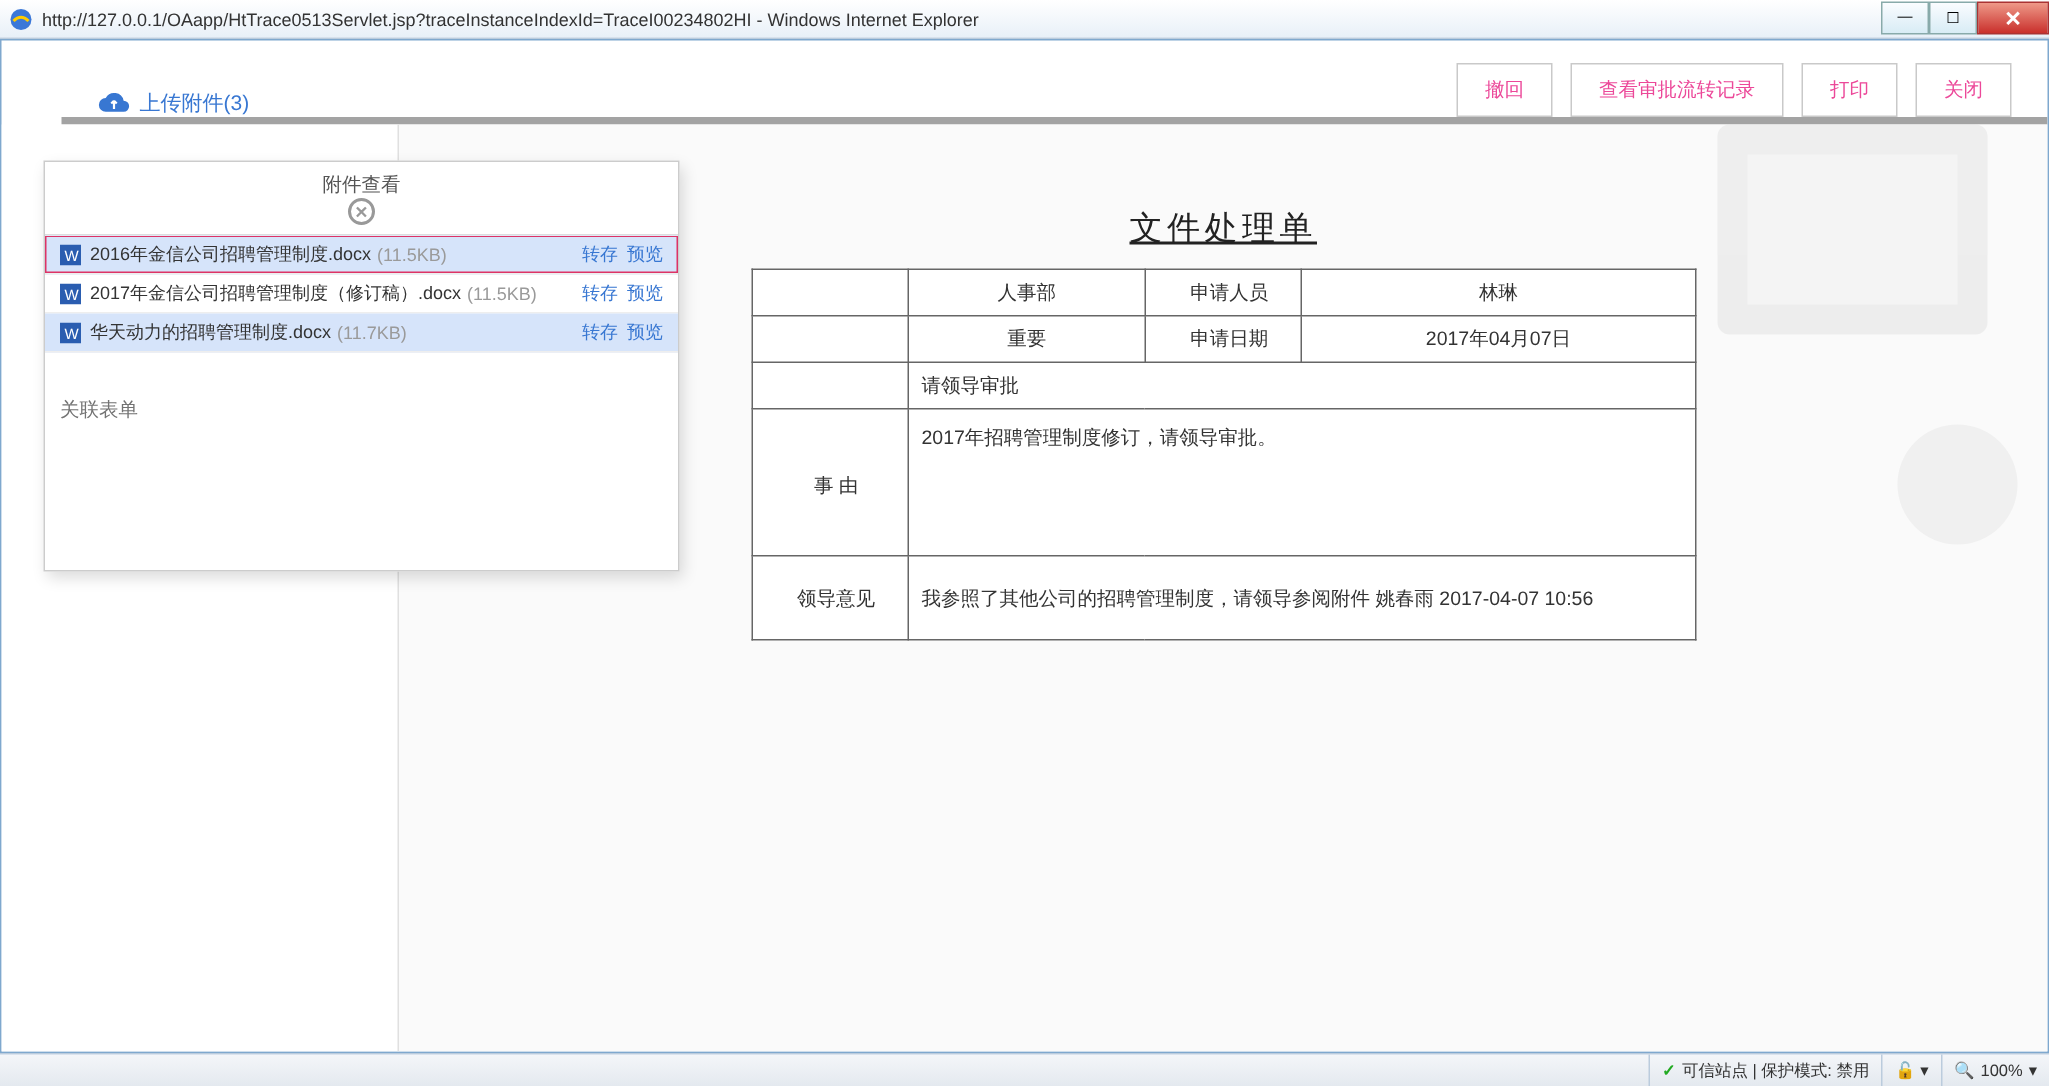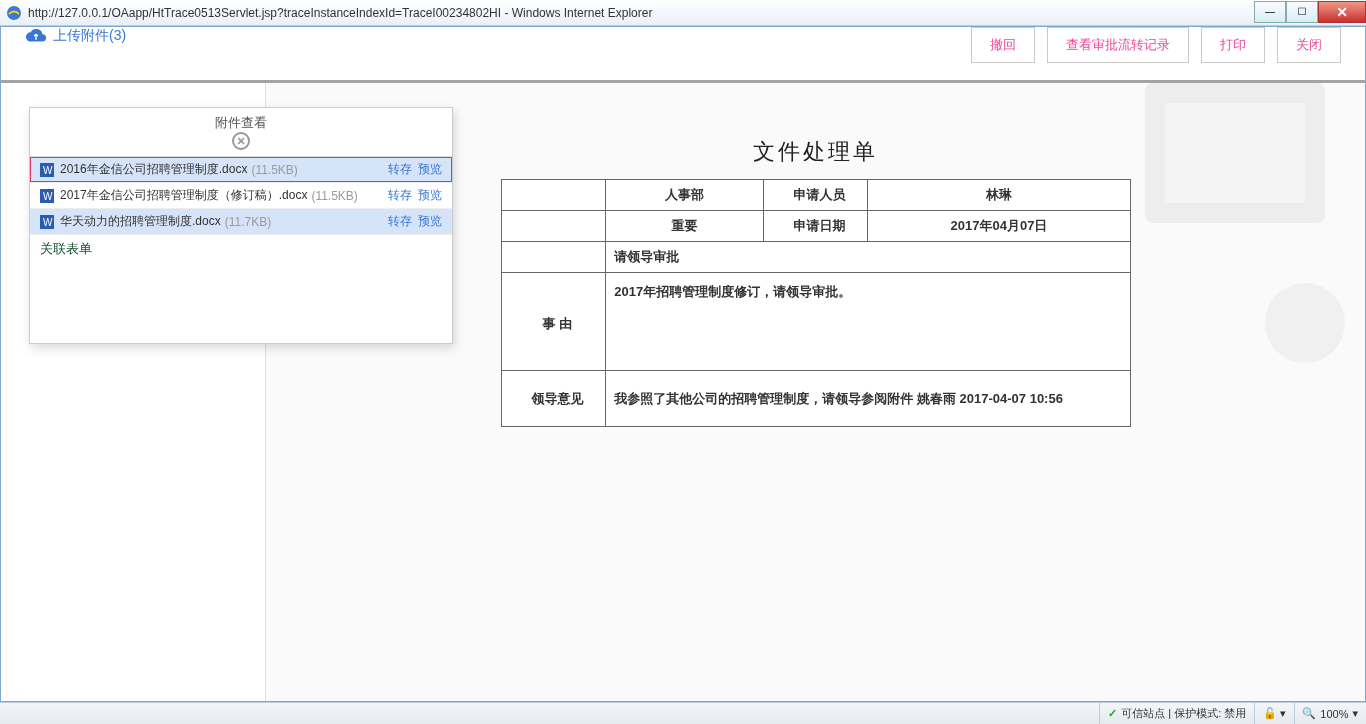--- a/index.html
+++ b/index.html
@@ -9,56 +9,56 @@
 .titlebar { height: 26px; background: linear-gradient(#fff, #e8f0f8); border-bottom: 1px solid #bcd; display: flex; align-items: center; }
 .ie-icon { width: 16px; height: 16px; margin: 0 6px; }
 .titlebar-text { font-size: 12px; color: #333; flex: 1; }
 .win-controls { display: flex; height: 22px; margin-top: -2px; }
 .win-btn { width: 32px; height: 22px; display: flex; align-items: center; justify-content: center; border: 1px solid #8aa; background: linear-gradient(#fafcff,#d8ecf5); font-size: 10px; }
 .win-close { width: 48px; background: linear-gradient(#e98,#c9302c); color: #fff; border-color: #a33; font-size: 14px; font-weight: bold; }
 
 .browser-viewport { position: absolute; top: 26px; left: 0; right: 0; bottom: 22px; border: 1px solid #7fa8ce; background: #fff; overflow: hidden; }
 
 
-.header-row { height: 56px; display: flex; align-items: flex-start; padding: 0 24px; border-bottom: 3px solid #a3a3a3; }
+.header-row { height: 56px; display: flex; align-items: flex-end; padding: 0 24px; border-bottom: 5px solid #a3a3a3; margin-left: 40px; }
 .upload-block { display: flex; align-items: center; gap: 6px; color: #3877d2; font-size: 14px; font-weight: 500; }
 .cloud-icon { width: 22px; height: 16px; }
 .header-spacer { flex: 1; }
 .hbtn { border: 1px solid #c9c9c9; background: #fff; color: #ec4899; font-size: 13px; padding: 8px 18px; margin-left: 12px; cursor: pointer; }
 
 
 .content-area { position: absolute; top: 56px; left: 0; right: 0; bottom: 0; }
 .sidebar { position: absolute; left: 0; top: 0; bottom: 0; width: 265px; border-right: 1px solid #e0e0e0; background: #fff; }
 
 
 .main-panel { position: absolute; left: 265px; right: 0; top: 0; bottom: 0; background: #fafafa; overflow: hidden; }
 .decor { position: absolute; right: -40px; top: -20px; width: 300px; height: 400px; opacity: 0.12; }
-.form-title { text-align: center; font-size: 22px; color: #222; margin-top: 54px; font-weight: 500; letter-spacing: 3px; }
+.form-title { text-align: center; font-size: 22px; color: #222; margin-top: 54px; font-weight: 500; letter-spacing: 3px; text-decoration: underline; }
 
 .form-table { margin: 12px auto 0; border-collapse: collapse; width: 630px; background: #fff; }
-.form-table td { border: 1px solid #666; font-size: 13px; color: #333; padding: 6px 8px; height: 28px; font-weight: bold; }
+.form-table td { border: 1px solid #666; font-size: 13px; color: #333; padding: 6px 8px; height: 28px; }
 .form-table .lbl { text-align: center; width: 80px; padding-left: 16px; }
 .form-table .v-center { text-align: center; }
 .form-table .tall { height: 98px; vertical-align: top; padding-top: 10px; }
 .form-table .mid { height: 56px; }
 
 
 .popup { position: absolute; left: 28px; top: 80px; width: 424px; background: #fff; border: 1px solid #ccc; box-shadow: 2px 4px 10px rgba(0,0,0,0.15); z-index: 10; }
 .popup-head { display: flex; align-items: center; padding: 6px 10px; font-size: 13px; color: #555; border-bottom: 1px solid #ddd; flex-direction: column; }
 .popup-head-sp { flex: 1; }
 .popup-close { width: 18px; height: 18px; border: 2px solid #999; border-radius: 50%; color: #999; font-size: 11px; display: flex; align-items: center; justify-content: center; cursor: pointer; font-weight: bold; }
 .file-row { display: flex; align-items: center; padding: 4px 10px; font-size: 12px; border-bottom: 1px solid #eee; }
 .file-row.hl { background: #d6e4fa; }
 .file-row.hl-outline { box-shadow: inset 0 0 0 1px #d36; }
 .word-icon { width: 14px; height: 14px; margin-right: 6px; }
 .file-name { color: #333; }
 .file-size { color: #9a9a9a; margin-left: 4px; }
 .file-sp { flex: 1; }
 .alink { color: #3877d2; margin-left: 6px; cursor: pointer; }
-.popup-rel { padding: 5px 10px; font-size: 13px; color: #14532d; }
+.popup-rel { padding: 18px 10px; font-size: 13px; color: #737373; margin-top: 11px; }
 .popup-body-rest { height: 80px; }
 
 
 .statusbar { position: absolute; left: 0; right: 0; bottom: 0; height: 22px; background: linear-gradient(#f4f6f9,#e4e9ef); border-top: 1px solid #bcd; display: flex; align-items: center; font-size: 11px; color: #333; }
 .sb-sp { flex: 1; }
 .sb-seg { border-left: 1px solid #bcd; padding: 0 8px; display: flex; align-items: center; gap: 4px; height: 100%; }
 .check { color: #2a2; font-weight: bold; }
 </style>
 </head>
 <body>

